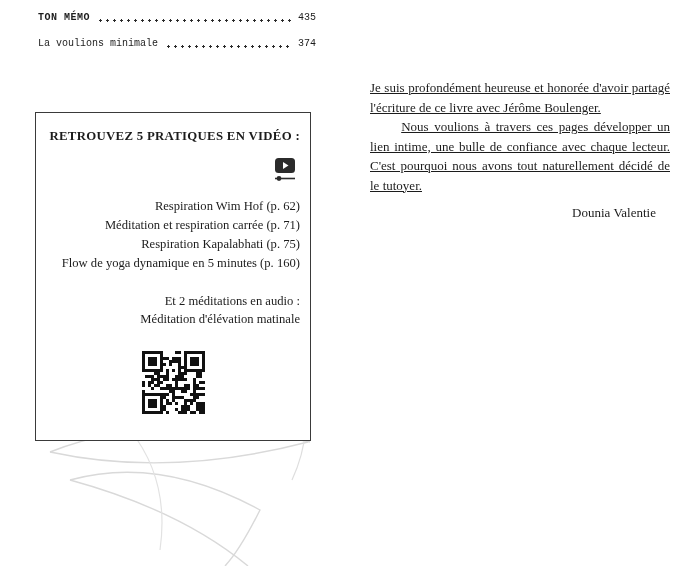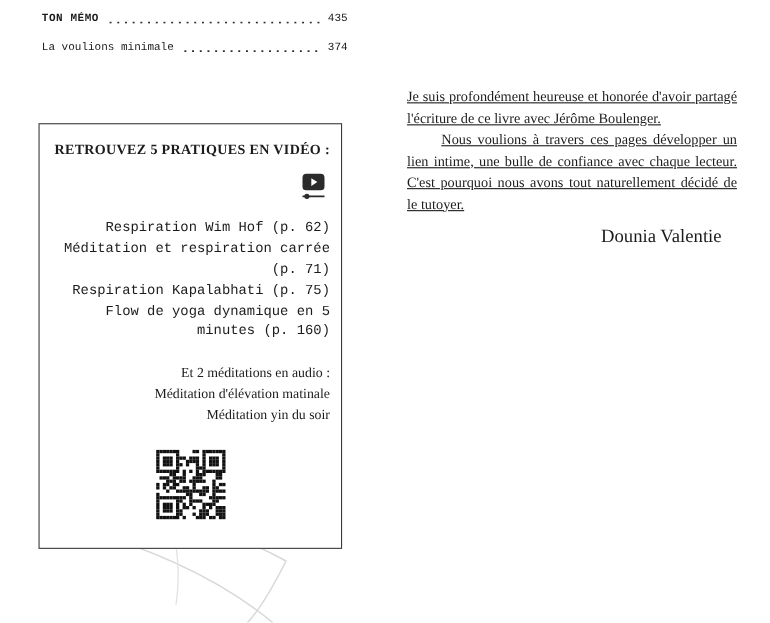--- a/index.html
+++ b/index.html
@@ -22,21 +22,21 @@
   .toc-page{white-space:nowrap;}
 
   
   .video-box{
     position:absolute;left:35px;top:112px;width:276px;
     border:1px solid #3a3a3a;background:#ffffff;z-index:2;
     text-align:right;padding:16px 10px 22px 10px;box-sizing:border-box;
   }
   .video-box-title{font-weight:bold;font-size:12.8px;letter-spacing:.3px;margin-bottom:13px;}
   .play-icon{display:inline-block;margin-bottom:10px;}
-  .video-list{font-size:12.6px;line-height:1.5;font-family:Liberation Mono, monospace;}
+  .video-list{font-size:12.6px;line-height:1.5;}
   .audio-block{font-size:12.6px;line-height:1.5;margin-top:19px;}
   .qr-wrap{margin-top:18px;display:flex;justify-content:center;}
   .qr-grid{
     display:grid;grid-template-columns:repeat(21,3px);grid-auto-rows:3px;
     padding:4px;background:#fff;
   }
   .qr-grid .m{background:#111;}
   .qr-grid .w{background:transparent;}
 
   
@@ -44,21 +44,21 @@
 
   
   .page-right{position:absolute;left:370px;top:78px;width:300px;}
   .chapter-heading{
     text-align:center;font-weight:bold;font-size:14.5px;
     letter-spacing:1.2px;margin-bottom:40px;
   }
   .body-text{font-size:13px;line-height:1.5;text-align:justify;text-decoration:underline;}
   .body-text p{margin:0;}
   .body-text p.indent{text-indent:2.4em;}
-  .signature{font-size:17px;text-align:right;padding-right:14px;margin-top:10px;}
+  .signature{font-size:13px;text-align:right;padding-right:14px;margin-top:10px;}
 </style>
 </head>
 <body>
 
 <div class="toc">
   <div class="toc-row bold">
     <span class="toc-label">TON MÉMO</span>
     <span class="toc-dots"></span>
     <span class="toc-page">435</span>
   </div>
@@ -93,21 +93,20 @@
   <div class="video-list">
     <div>Respiration Wim Hof (p. 62)</div>
     <div>Méditation et respiration carrée (p. 71)</div>
     <div>Respiration Kapalabhati (p. 75)</div>
     <div>Flow de yoga dynamique en 5 minutes (p. 160)</div>
   </div>
 
   <div class="audio-block">
     <div>Et 2 méditations en audio :</div>
     <div>Méditation d'élévation matinale</div>
-    <div>Méditation yin du soir</div>
   </div>
 
   <div class="qr-wrap">
     <div class="qr-grid" id="qr">
         <div class="m"></div>
         <div class="m"></div>
         <div class="m"></div>
         <div class="m"></div>
         <div class="m"></div>
         <div class="m"></div>

